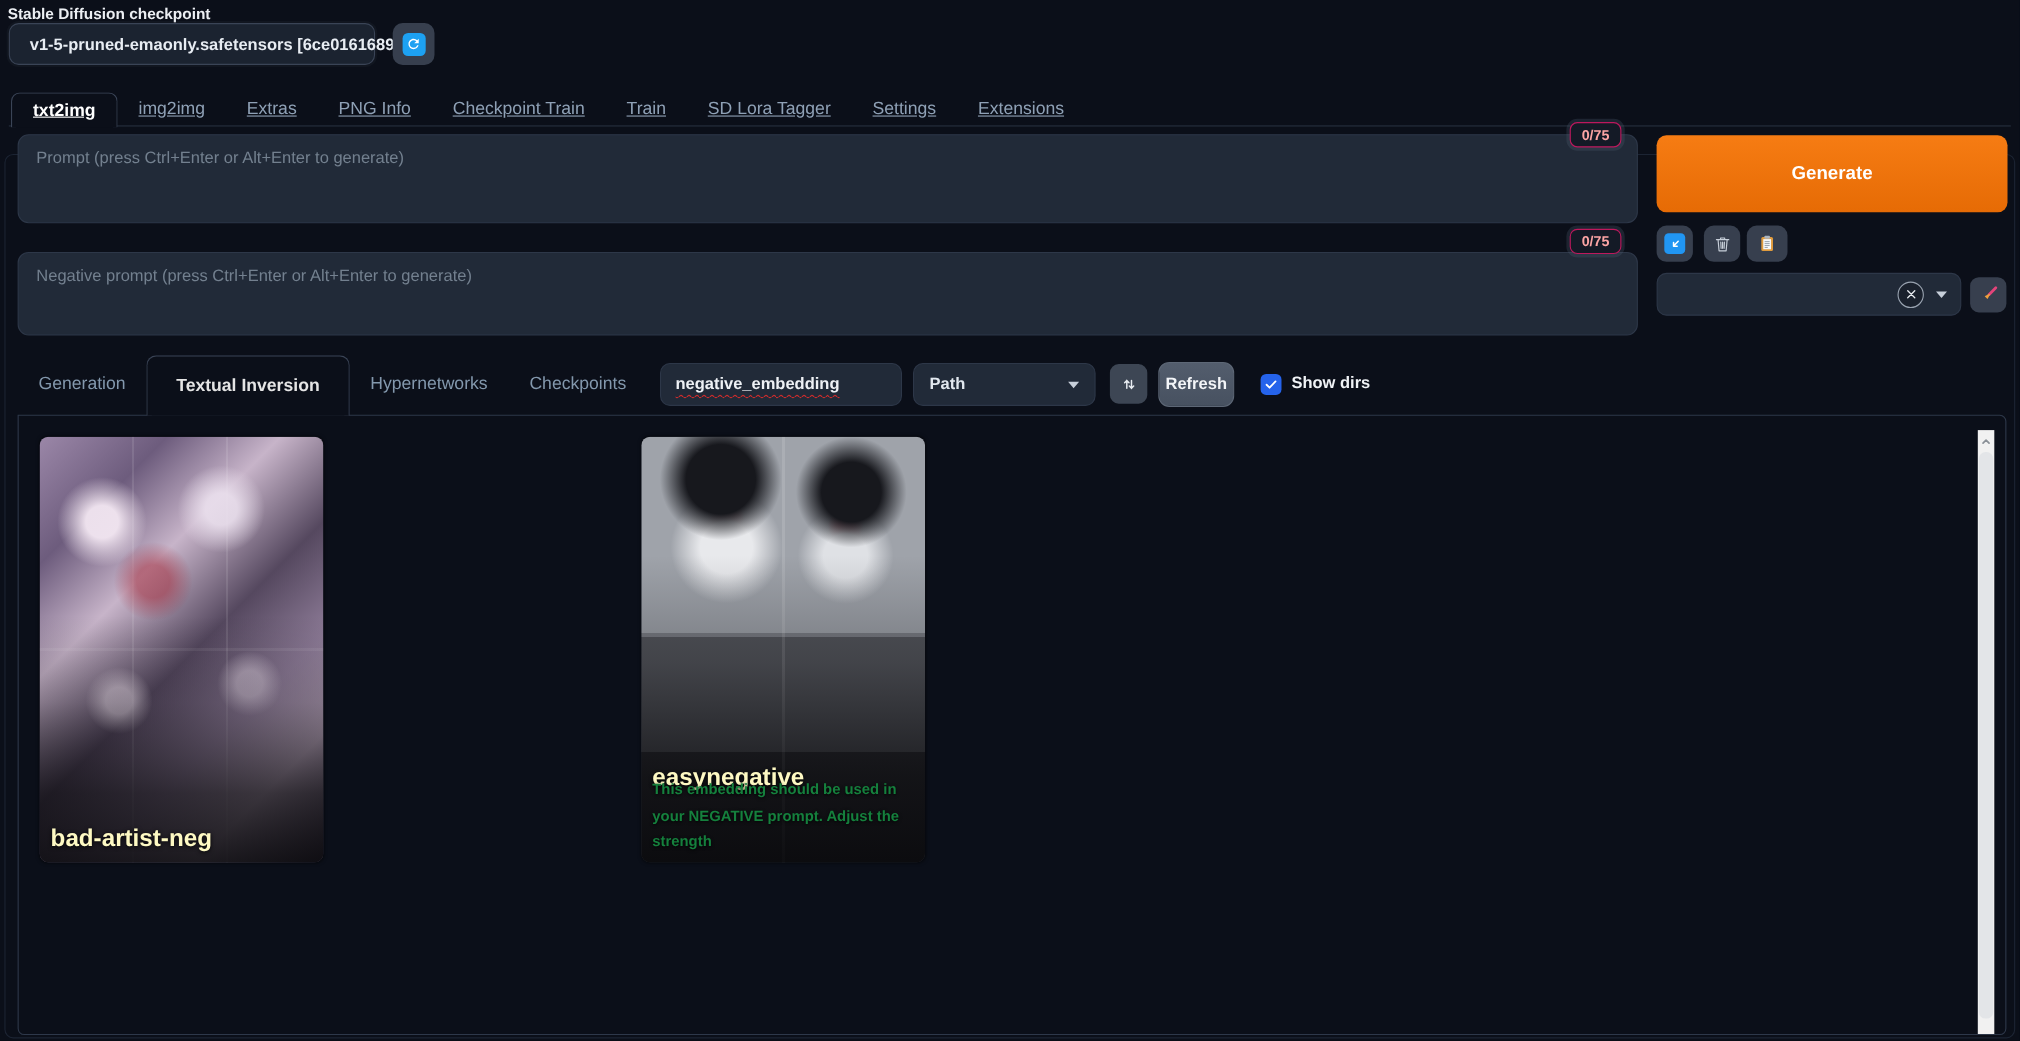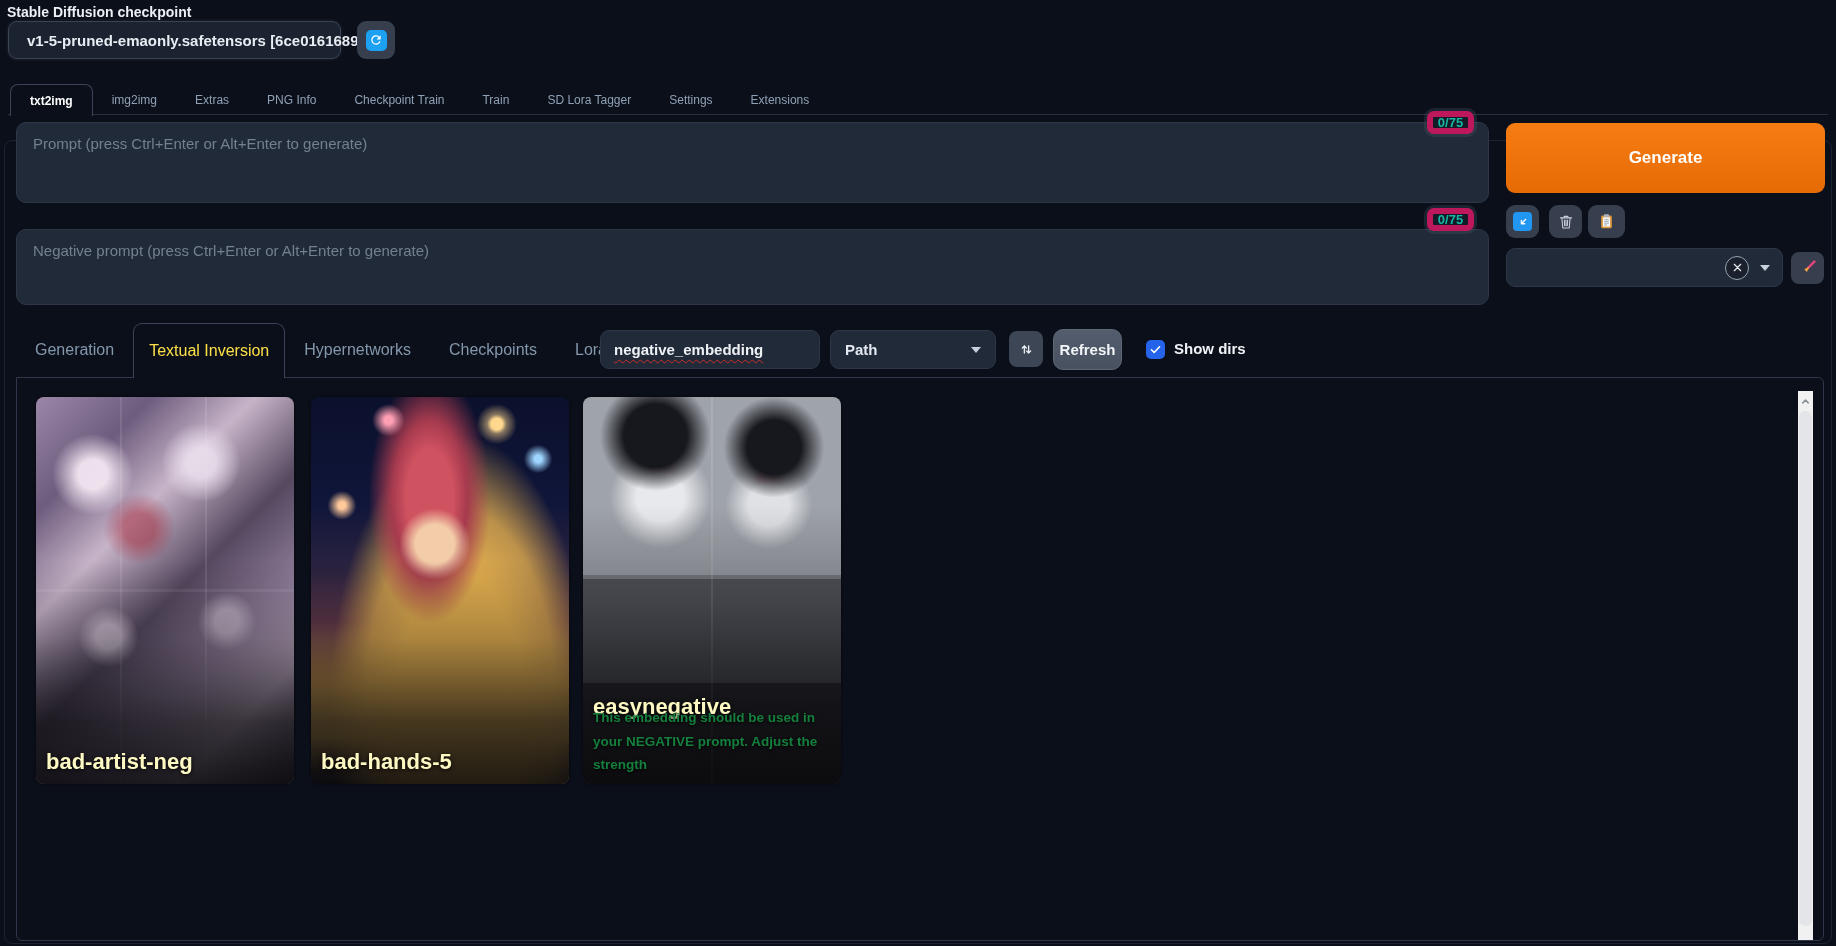--- a/index.html
+++ b/index.html
@@ -44,21 +44,21 @@
     display: flex; align-items: center; justify-content: center;
   }
 
   
   .main-tabs {
     position: absolute; left: 10px; top: 84px; height: 31px;
     display: flex; align-items: stretch; z-index: 3;
   }
   .main-tab {
     display: flex; align-items: center; padding: 0 19px;
-    font-size: 12px; color: #8fa1b6; cursor: pointer; white-space: nowrap;
+    font-size: 16px; color: #8fa1b6; cursor: pointer; white-space: nowrap; text-decoration: underline;
   }
   .main-tab.active {
     color: #ffffff; font-weight: 600; background: #0b0f19;
     border: 1px solid #3a4456; border-bottom: none; border-radius: 8px 8px 0 0;
     height: 32px;
   }
   .tabs-underline {
     position: absolute; left: 8px; top: 114px; width: 1820px; height: 1px;
     background: #27303f; z-index: 1;
   }
@@ -68,23 +68,23 @@
     position: absolute; left: 16px; width: 1473px;
     background: #212a38; border: 1px solid #2d3748; border-radius: 10px;
     padding: 12px 16px; font-size: 15px; color: #e5e7eb; resize: none;
     font-family: "Liberation Sans", sans-serif; outline: none; z-index: 2;
   }
   textarea.prompt::placeholder { color: #73808f; }
   .ta-prompt   { top: 122px; height: 81px; }
   .ta-negative { top: 229px; height: 76px; }
   .counter {
     position: absolute; left: 1427px; width: 47px; height: 23px;
-    background: #141a26; border: 6px solid #be185d; border-radius: 7px;
+    background: #141a26; border: 1px solid #be185d; border-radius: 7px;
     box-shadow: 0 0 0 3px rgba(80,92,112,0.28);
-    color: #14b8a6; font-size: 13px; font-weight: 600;
+    color: #fca5a5; font-size: 13px; font-weight: 600;
     display: flex; align-items: center; justify-content: center; z-index: 4;
   }
   .counter-1 { top: 111px; }
   .counter-2 { top: 208px; }
 
   
   .generate-btn {
     position: absolute; left: 1506px; top: 123px; width: 319px; height: 70px;
     background: linear-gradient(180deg, #f67c13, #e66b05);
     border: none; border-radius: 9px; cursor: pointer;
@@ -114,21 +114,21 @@
   
   .sub-tabs {
     position: absolute; left: 16px; top: 323px; height: 54px;
     display: flex; align-items: stretch; z-index: 3;
   }
   .sub-tab {
     display: flex; align-items: center; padding: 0 19px;
     font-size: 16px; color: #8398ad; cursor: pointer; white-space: nowrap;
   }
   .sub-tab.active {
-    color: #fde047; font-weight: 400; background: #0b0f19; padding: 0 15px;
+    color: #e5e5e5; font-weight: 700; background: #0b0f19; padding: 0 26px;
     border: 1px solid #3a4456; border-bottom: none; border-radius: 9px 9px 0 0;
     height: 55px;
   }
   .network-search {
     position: absolute; left: 600px; top: 330px; width: 220px; height: 39px;
     background: #212a38; border: 1px solid #2d3748; border-radius: 9px;
     display: flex; align-items: center; padding: 0 13px; cursor: text; z-index: 3;
   }
   .network-search .text {
     font-size: 15px; font-weight: 600; color: #eef1f5;
@@ -349,25 +349,20 @@
   </div>
 
   <div class="networks-panel"></div>
 
   <div class="card card-1">
     <div class="card-img img-badartist"></div>
     <div class="card-overlay"></div>
     <div class="card-name">bad-artist-neg</div>
   </div>
 
-  <div class="card card-2">
-    <div class="card-img img-badhands"></div>
-    <div class="card-overlay"></div>
-    <div class="card-name">bad-hands-5</div>
-  </div>
 
   <div class="card card-3">
     <div class="card-img img-easyneg"></div>
     <div class="card-overlay" style="height:72%;"></div>
     <div class="card-name">easynegative</div>
     <div class="card-desc">This embedding should be used in your NEGATIVE prompt. Adjust the strength</div>
   </div>
 
   <div class="scrollbar">
     <div class="scroll-thumb"></div>

